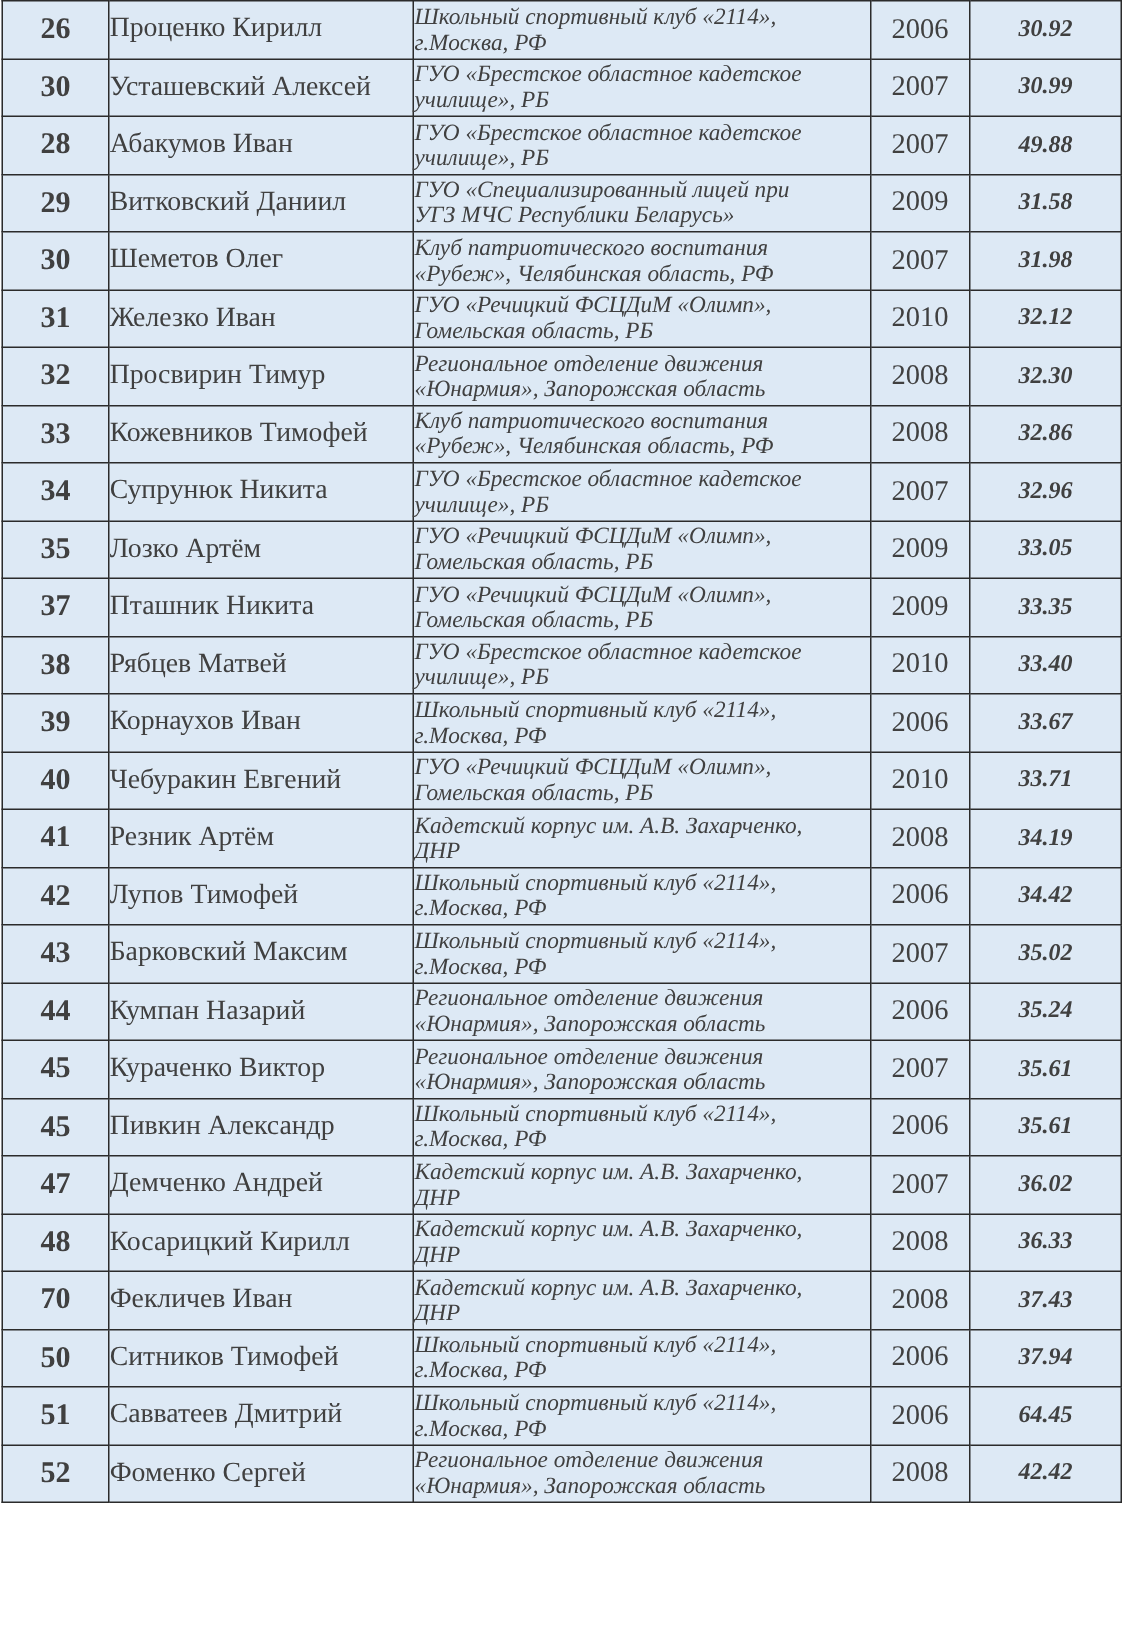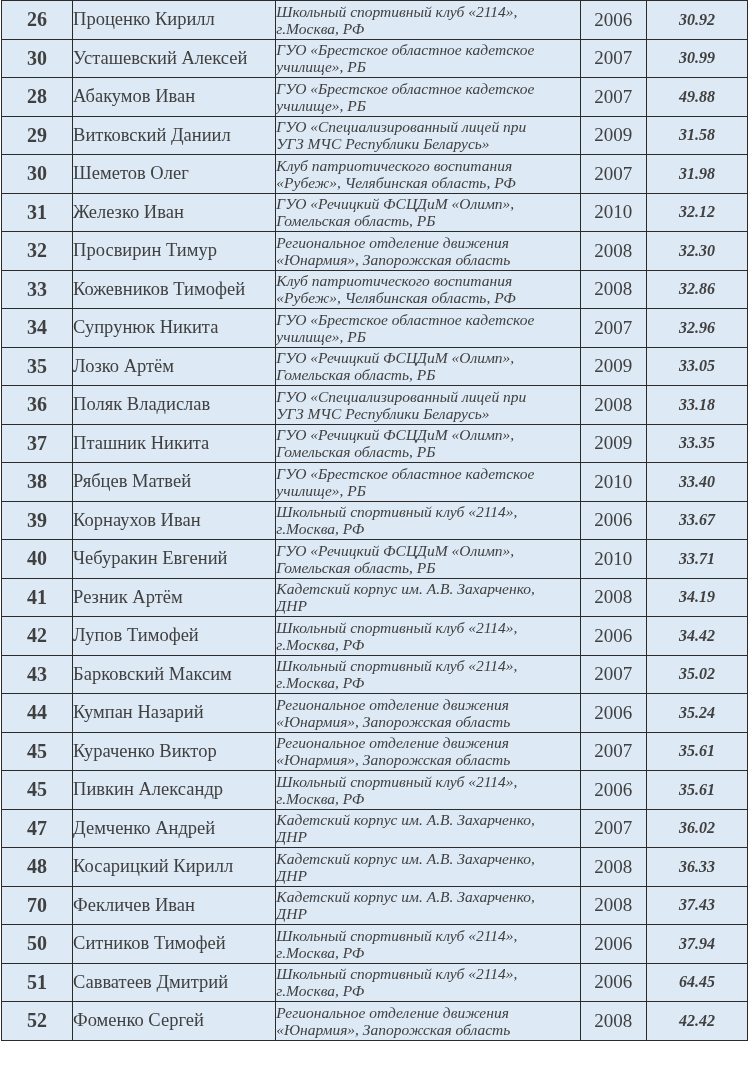--- a/index.html
+++ b/index.html
@@ -116,27 +116,20 @@
   </tr>
 
   <tr>
     <td class="place">35</td>
     <td class="name">Лозко Артём</td>
     <td class="team"><span>ГУО «Речицкий ФСЦДиМ «Олимп»,</span><br><span>Гомельская область, РБ</span></td>
     <td class="year">2009</td>
     <td class="time">33.05</td>
   </tr>
 
-  <tr>
-    <td class="place">36</td>
-    <td class="name">Поляк Владислав</td>
-    <td class="team"><span>ГУО «Специализированный лицей при</span><br><span>УГЗ МЧС Республики Беларусь»</span></td>
-    <td class="year">2008</td>
-    <td class="time">33.18</td>
-  </tr>
 
   <tr>
     <td class="place">37</td>
     <td class="name">Пташник Никита</td>
     <td class="team"><span>ГУО «Речицкий ФСЦДиМ «Олимп»,</span><br><span>Гомельская область, РБ</span></td>
     <td class="year">2009</td>
     <td class="time">33.35</td>
   </tr>
 
   <tr>

